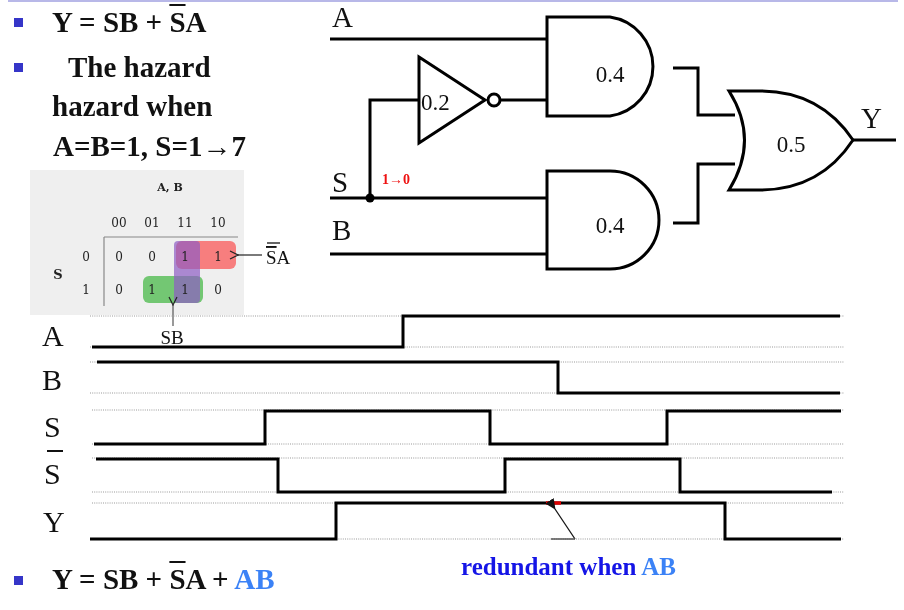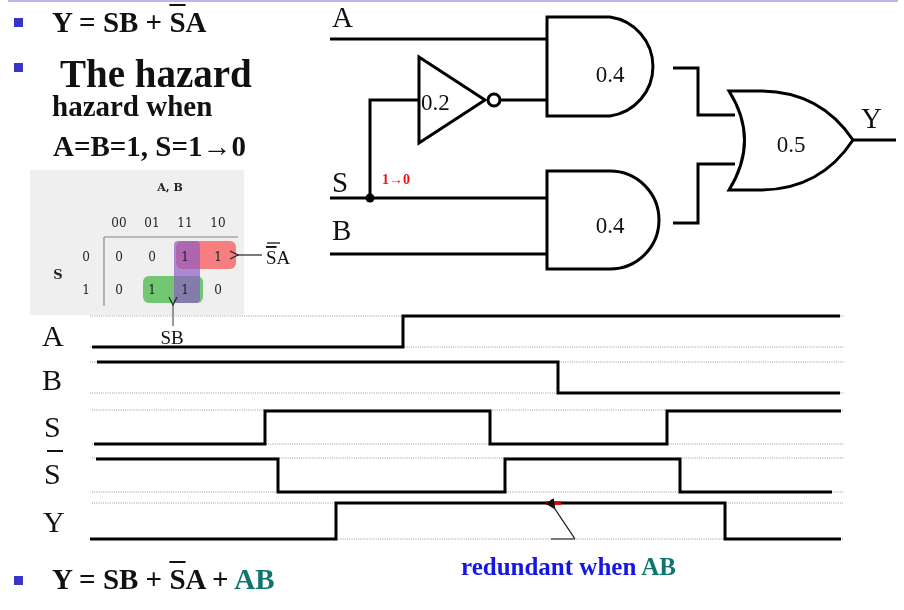--- a/index.html
+++ b/index.html
@@ -1,39 +1,39 @@
 <!DOCTYPE html>
 <html><head>
 <meta charset="utf-8">
 <style>
   html,body{margin:0;padding:0;background:#fff;}
   body{width:904px;height:610px;position:relative;overflow:hidden;font-family:"Liberation Serif","DejaVu Serif",serif;}
   #topline{position:absolute;left:8px;top:0;width:890px;height:2px;background:#b8b8e8;}
   .bullet{position:absolute;width:9px;height:9px;background:#3535c8;}
   .txt{position:absolute;font-weight:bold;color:#111;white-space:nowrap;}
   .ov{text-decoration:overline;text-decoration-thickness:2px;}
-  .red{color:#0f766e;}
+  .red{color:#3b82f6;}
   .blue{color:#1515e6;}
   svg{position:absolute;left:0;top:0;}
   .kmap-bg{position:absolute;left:30px;top:170px;width:214px;height:145px;background:#efefef;}
 </style>
 </head>
 <body>
 
 <div id="topline"></div>
 
 <div class="bullet" style="left:14px;top:18px;"></div>
 <div class="txt" style="left:52px;top:6px;font-size:29px;">
   <span>Y = SB + </span><span class="ov">S</span><span>A</span>
 </div>
 
 <div class="bullet" style="left:14px;top:63px;"></div>
-<div class="txt" style="left:60px;top:51px;font-size:39px;">The hazard</div>
+<div class="txt" style="left:68px;top:51px;font-size:29px;">The hazard</div>
 <div class="txt" style="left:52px;top:90px;font-size:29px;">hazard when</div>
-<div class="txt" style="left:53px;top:130px;font-size:29px;">A=B=1, S=1→0</div>
+<div class="txt" style="left:53px;top:130px;font-size:29px;">A=B=1, S=1→7</div>
 
 <div class="kmap-bg"></div>
 
 <svg width="904" height="610" viewBox="0 0 904 610">
   <defs>
     <marker id="arrowOpen" markerWidth="10" markerHeight="10" refX="1" refY="5" orient="auto" markerUnits="userSpaceOnUse">
       <path d="M9,1 L1,5 L9,9" fill="none" stroke="#222" stroke-width="1.2"></path>
     </marker>
     <marker id="arrowFill" markerWidth="12" markerHeight="12" refX="2" refY="6" orient="auto" markerUnits="userSpaceOnUse">
       <path d="M12,1 L1,6 L12,11 Z" fill="#111"></path>

